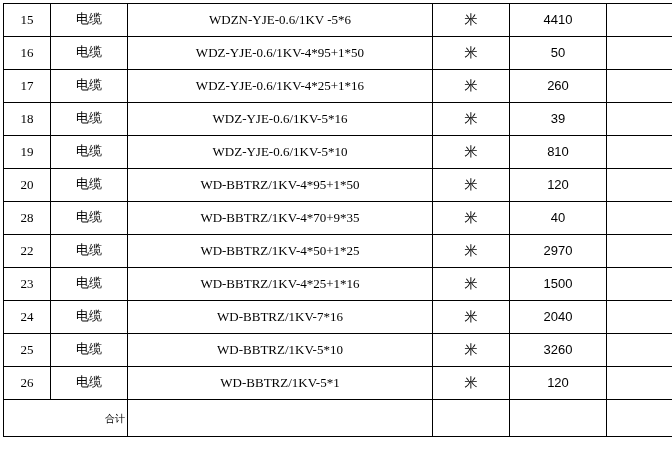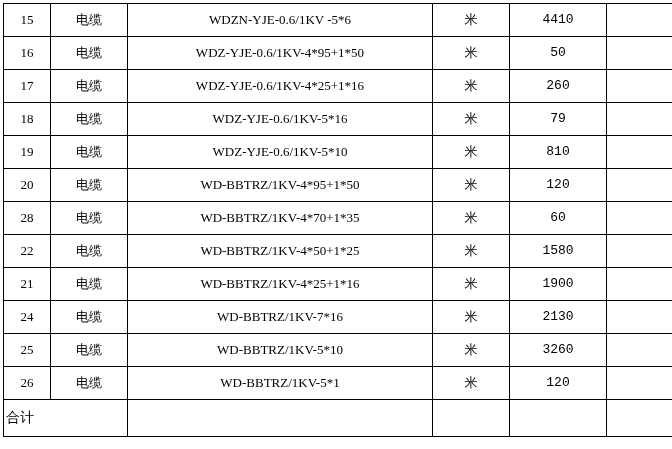--- a/index.html
+++ b/index.html
@@ -31,37 +31,37 @@
     height: 32px;
     padding: 0 2px;
     text-align: center;
     vertical-align: middle;
     font-size: 13px;
     line-height: 1.1;
     white-space: nowrap;
     overflow: hidden;
   }
   td.col-index { width: 42px; font-family: Liberation Serif, serif; }
-  td.col-name { width: 72px; font-family: Liberation Sans, sans-serif; font-size: 13px; }
+  td.col-name { width: 72px; font-family: Liberation Mono, monospace; font-size: 13px; }
   td.col-spec {
     width: 300px;
     font-family: Liberation Serif, serif;
     font-size: 12.5px;
     letter-spacing: 0px;
   }
   td.col-unit { width: 72px; font-family: "DejaVu Sans", sans-serif; font-size: 13px; }
-  td.col-qty { width: 92px; font-family: Liberation Mono, monospace; font-size: 13px; }
+  td.col-qty { width: 92px; font-family: Liberation Sans, sans-serif; font-size: 13px; }
   td.col-extra { width: 86px; }
   tr.total-row td {
     height: 36px;
   }
   tr.total-row td.total-label {
     font-family: "DejaVu Sans", sans-serif;
-    font-size: 14px;
-    text-align: left;
+    font-size: 10px;
+    text-align: right;
   }
   tr.total-row td.total-blank { border: 1px solid #000000; }
 </style>
 </head>
 <body>
 
 <div id="sheet">
   <table class="data-table">
     <tbody>
 
@@ -90,21 +90,21 @@
         <td class="col-unit">米</td>
         <td class="col-qty">260</td>
         <td class="col-extra"></td>
       </tr>
 
       <tr>
         <td class="col-index">18</td>
         <td class="col-name">电缆</td>
         <td class="col-spec">WDZ-YJE-0.6/1KV-5*16</td>
         <td class="col-unit">米</td>
-        <td class="col-qty">79</td>
+        <td class="col-qty">39</td>
         <td class="col-extra"></td>
       </tr>
 
       <tr>
         <td class="col-index">19</td>
         <td class="col-name">电缆</td>
         <td class="col-spec">WDZ-YJE-0.6/1KV-5*10</td>
         <td class="col-unit">米</td>
         <td class="col-qty">810</td>
         <td class="col-extra"></td>
@@ -115,50 +115,50 @@
         <td class="col-name">电缆</td>
         <td class="col-spec">WD-BBTRZ/1KV-4*95+1*50</td>
         <td class="col-unit">米</td>
         <td class="col-qty">120</td>
         <td class="col-extra"></td>
       </tr>
 
       <tr>
         <td class="col-index">28</td>
         <td class="col-name">电缆</td>
-        <td class="col-spec">WD-BBTRZ/1KV-4*70+1*35</td>
+        <td class="col-spec">WD-BBTRZ/1KV-4*70+9*35</td>
         <td class="col-unit">米</td>
-        <td class="col-qty">60</td>
+        <td class="col-qty">40</td>
         <td class="col-extra"></td>
       </tr>
 
       <tr>
         <td class="col-index">22</td>
         <td class="col-name">电缆</td>
         <td class="col-spec">WD-BBTRZ/1KV-4*50+1*25</td>
         <td class="col-unit">米</td>
-        <td class="col-qty">1580</td>
+        <td class="col-qty">2970</td>
         <td class="col-extra"></td>
       </tr>
 
       <tr>
-        <td class="col-index">21</td>
+        <td class="col-index">23</td>
         <td class="col-name">电缆</td>
         <td class="col-spec">WD-BBTRZ/1KV-4*25+1*16</td>
         <td class="col-unit">米</td>
-        <td class="col-qty">1900</td>
+        <td class="col-qty">1500</td>
         <td class="col-extra"></td>
       </tr>
 
       <tr>
         <td class="col-index">24</td>
         <td class="col-name">电缆</td>
         <td class="col-spec">WD-BBTRZ/1KV-7*16</td>
         <td class="col-unit">米</td>
-        <td class="col-qty">2130</td>
+        <td class="col-qty">2040</td>
         <td class="col-extra"></td>
       </tr>
 
       <tr>
         <td class="col-index">25</td>
         <td class="col-name">电缆</td>
         <td class="col-spec">WD-BBTRZ/1KV-5*10</td>
         <td class="col-unit">米</td>
         <td class="col-qty">3260</td>
         <td class="col-extra"></td>

